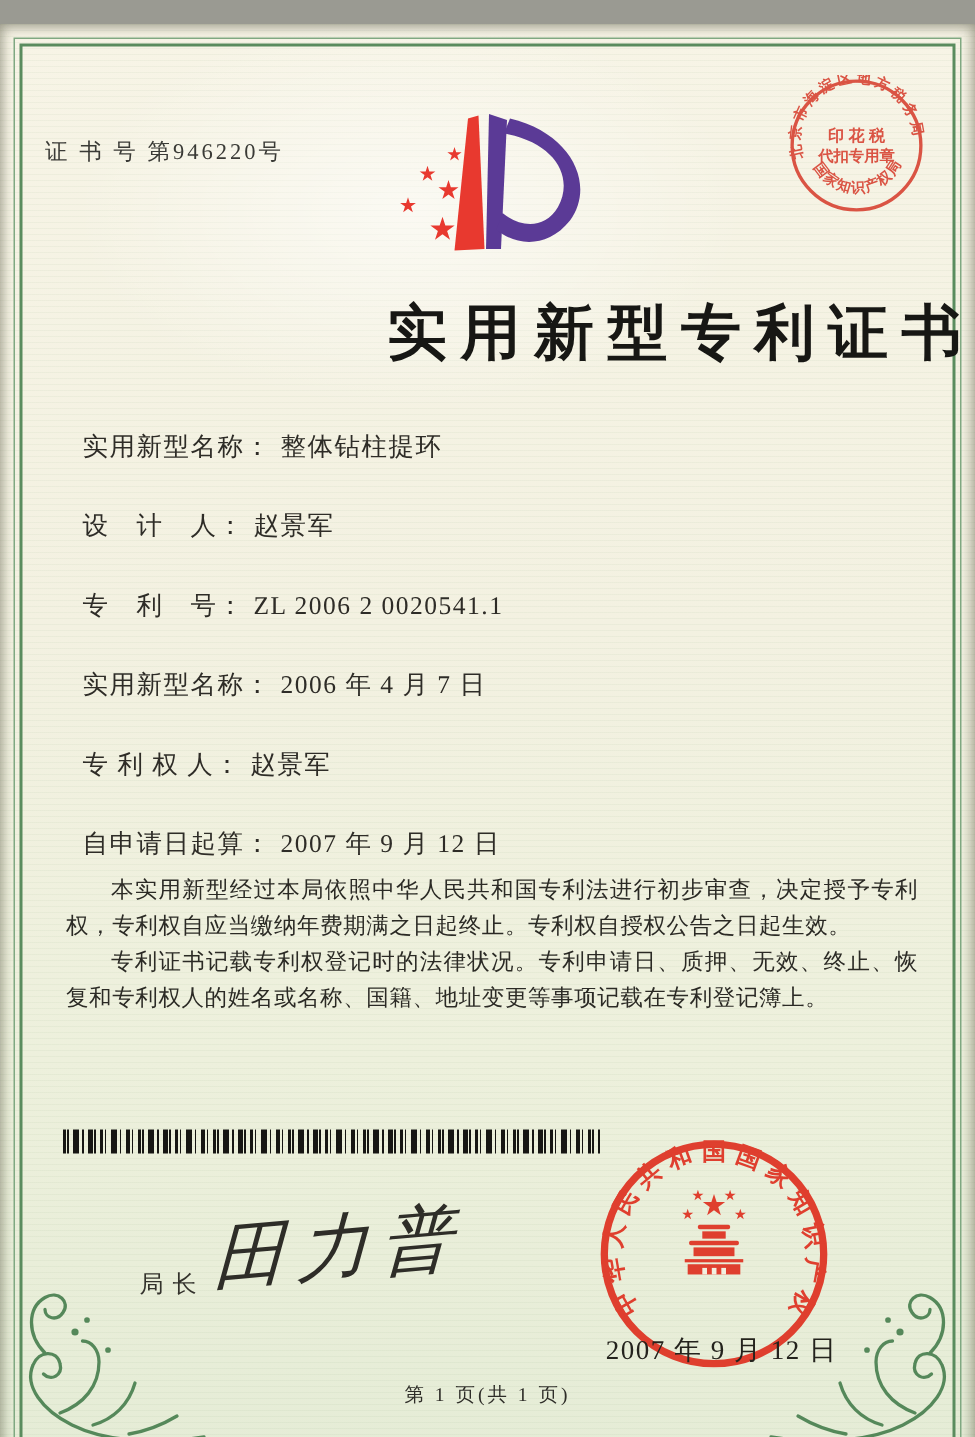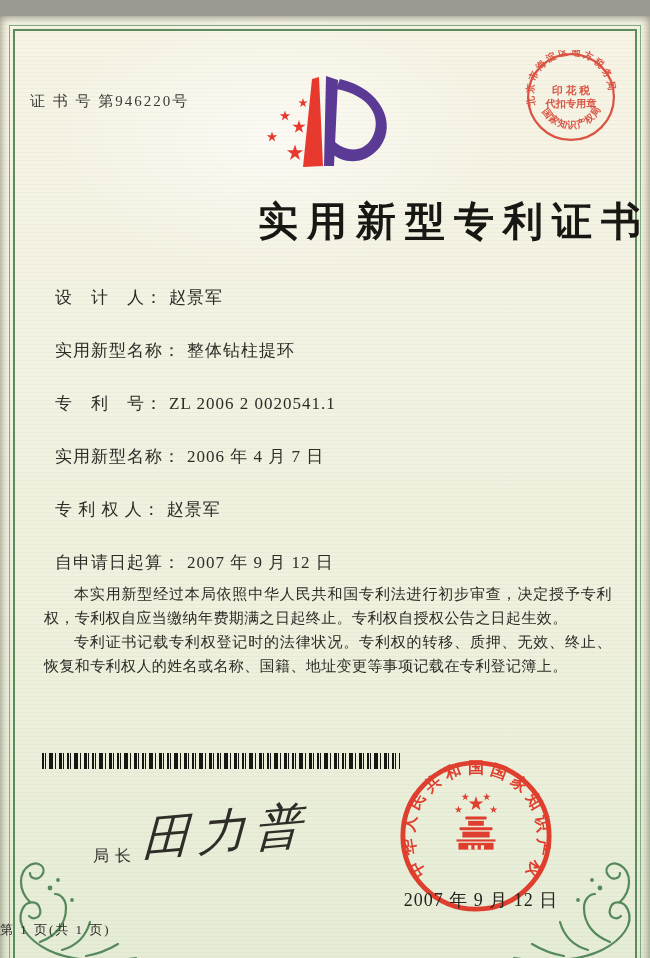--- a/index.html
+++ b/index.html
@@ -36,21 +36,21 @@
       #161613 7px 11px, rgba(0,0,0,0) 11px 13px,
       #161613 13px 14px, rgba(0,0,0,0) 14px 17px,
       #161613 17px 20px, rgba(0,0,0,0) 20px 21px,
       #161613 21px 22px, rgba(0,0,0,0) 22px 25px);}
   .cnipa-seal{position:absolute;left:398px;top:742px;width:156px;height:156px;z-index:5;opacity:.93;}
   .issue-date{position:absolute;left:402px;top:872px;width:158px;text-align:center;font-size:18px;
               letter-spacing:1px;color:#24231d;z-index:6;}
   .sig-role{position:absolute;left:93px;top:830px;font-size:16px;letter-spacing:6px;color:#33322c;z-index:3;}
   .sig-name{position:absolute;left:142px;top:784px;font-size:48px;letter-spacing:8px;color:#2e2d28;
             font-style:italic;transform:rotate(-5deg) skewX(-7deg);z-index:3;}
-  .footer{position:absolute;left:0;right:0;top:905px;text-align:left;font-size:13px;
+  .footer{position:absolute;left:0;right:0;top:905px;text-align:center;font-size:13px;
           letter-spacing:2px;color:#2e2d28;z-index:3;}
 </style>
 </head>
 <body>
 
 <div class="page">
 
   <div class="frame-outer"></div>
   <div class="frame-inner"></div>
 
@@ -83,42 +83,42 @@
       <textPath href="#tsBot" textLength="70" lengthAdjust="spacing">国家知识产权局</textPath>
     </text>
     <text x="46" y="43" text-anchor="middle" font-size="10.5" font-weight="bold" fill="#d84737" font-family="Liberation Sans, sans-serif">印 花 税</text>
     <text x="46" y="56" text-anchor="middle" font-size="10" font-weight="bold" fill="#d84737" font-family="Liberation Sans, sans-serif">代扣专用章</text>
   </svg>
 
   <div class="title">实用新型专利证书</div>
 
   <div class="fields">
     <div class="field-row">
-      <span>设　计　人：</span><span class="val">赵景军</span>
+      <span>实用新型名称：</span><span class="val">整体钻柱提环</span>
     </div>
     <div class="field-row">
-      <span>实用新型名称：</span><span class="val">整体钻柱提环</span>
+      <span>设　计　人：</span><span class="val">赵景军</span>
     </div>
     <div class="field-row">
       <span>专　利　号：</span><span class="val">ZL 2006 2 0020541.1</span>
     </div>
     <div class="field-row">
       <span>实用新型名称：</span><span class="val">2006 年 4 月 7 日</span>
     </div>
     <div class="field-row">
       <span>专 利 权 人：</span><span class="val">赵景军</span>
     </div>
     <div class="field-row">
       <span>自申请日起算：</span><span class="val">2007 年 9 月 12 日</span>
     </div>
   </div>
 
   <div class="paragraphs">
     <p>本实用新型经过本局依照中华人民共和国专利法进行初步审查，决定授予专利权，专利权自应当缴纳年费期满之日起终止。专利权自授权公告之日起生效。</p>
-    <p>专利证书记载专利权登记时的法律状况。专利权的转移、质押、无效、终止、恢复和专利权人的姓名或名称、国籍、地址变更等事项记载在专利登记簿上。</p>
+    <p>专利证书记载专利权登记时的法律状况。专利申请日、质押、无效、终止、恢复和专利权人的姓名或名称、国籍、地址变更等事项记载在专利登记簿上。</p>
   </div>
 
   <div class="barcode"></div>
 
   <div class="sig-role">局长</div>
   <div class="sig-name">田力普</div>
 
   <svg class="cnipa-seal" viewBox="0 0 160 160">
     <circle cx="80" cy="80" r="75" fill="none" stroke="#df3222" stroke-width="5"></circle>
     <path id="sealArc" d="M29,118 A64,64 0 1 1 131,118" fill="none"></path>

